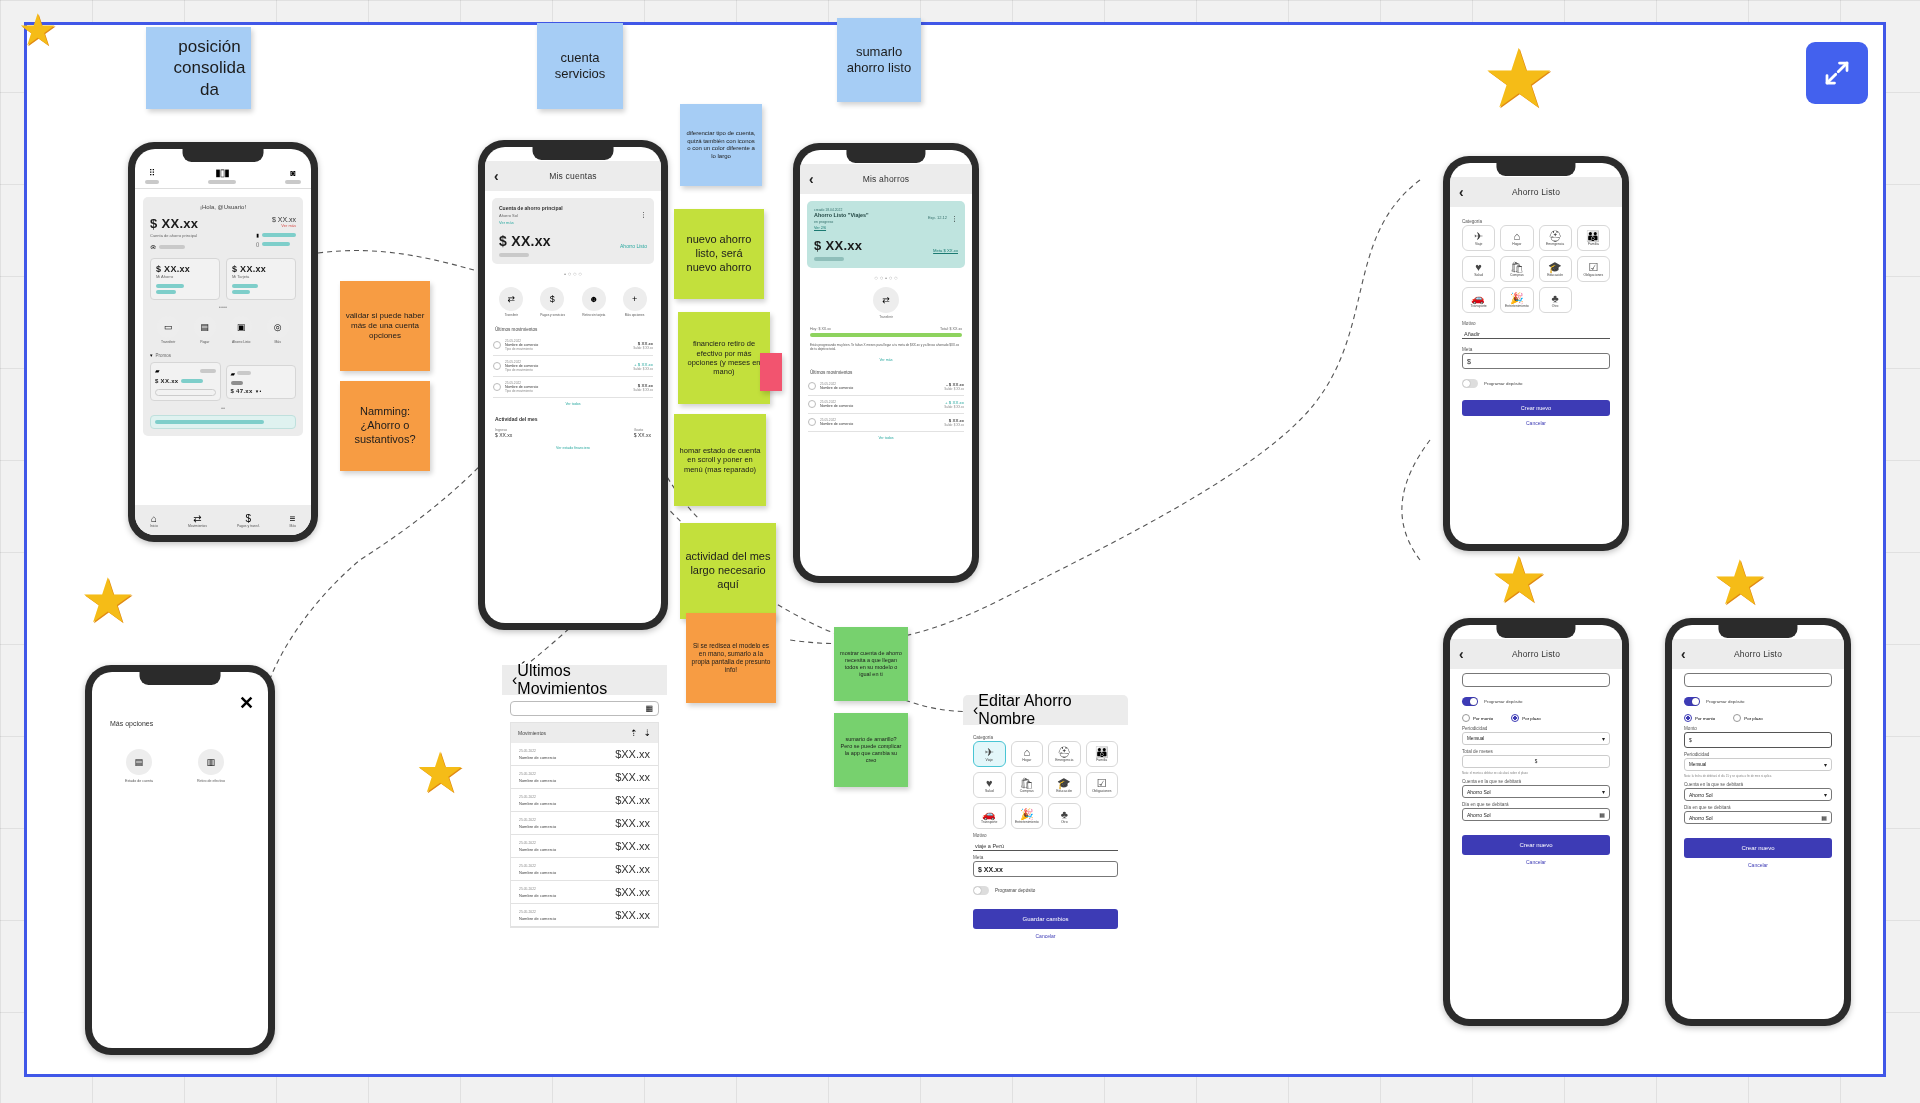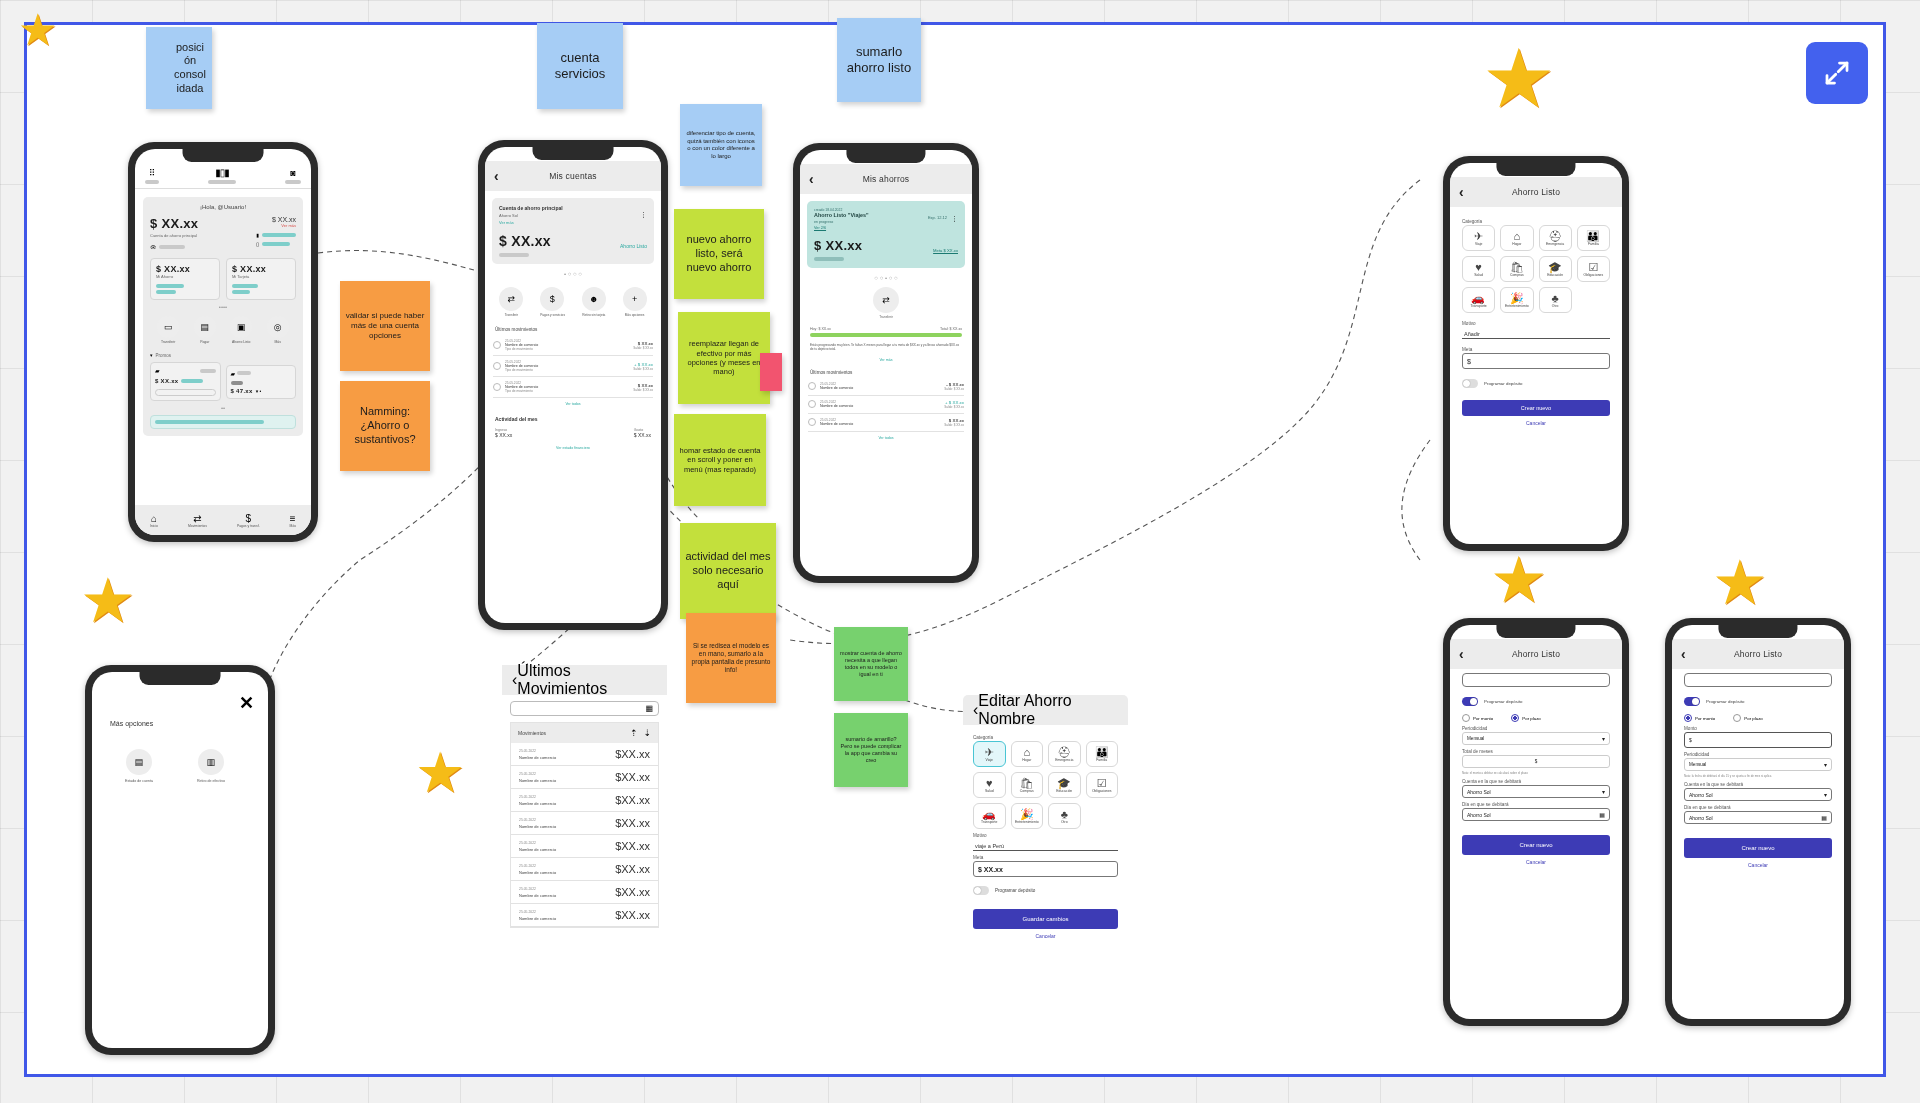--- a/index.html
+++ b/index.html
@@ -802,43 +802,43 @@
           <span style="font-size:5px;">Ahorro Sol</span>
             <span style="font-size:6px;">▦</span>
         </div>
         <div class="primary" style="margin-top:14px;padding:7px 0;font-size:6px;">Crear nuevo</div>
         <div class="linkbtn">Cancelar</div>
       </div>
     </div>
   </div>
 
   <div id="notes-layer">
-      <div class="note blue" style="left: 146px; top: 27px; width: 66px; height: 82px; font-size: 11px; padding-left: 27px;">
+      <div class="note blue" style="left: 146px; top: 27px; width: 105px; height: 82px; font-size: 17px; padding-left: 27px;">
         <span>posición consolidada</span>
       </div>
       <div class="note blue" style="left: 537px; top: 23px; width: 86px; height: 86px; font-size: 13px;">
         <span>cuenta servicios</span>
       </div>
       <div class="note blue" style="left: 837px; top: 18px; width: 84px; height: 84px; font-size: 13px;">
         <span>sumarlo ahorro listo</span>
       </div>
       <div class="note blue" style="left: 680px; top: 104px; width: 82px; height: 82px; font-size: 6px;">
         <span>diferenciar tipo de cuenta, quizá también con iconos o con un color diferente a lo largo</span>
       </div>
       <div class="note green" style="left: 674px; top: 209px; width: 90px; height: 90px; font-size: 11px;">
         <span>nuevo ahorro listo, será nuevo ahorro</span>
       </div>
       <div class="note green" style="left: 678px; top: 312px; width: 92px; height: 92px; font-size: 7.5px;">
-        <span>reemplazar llegan de efectivo por más opciones (y meses en mano)</span>
+        <span>financiero retiro de efectivo por más opciones (y meses en mano)</span>
       </div>
       <div class="note green" style="left: 674px; top: 414px; width: 92px; height: 92px; font-size: 7.5px;">
         <span>homar estado de cuenta en scroll y poner en menú (mas reparado)</span>
       </div>
       <div class="note green" style="left: 680px; top: 523px; width: 96px; height: 96px; font-size: 11px;">
-        <span>actividad del mes solo necesario aquí</span>
+        <span>actividad del mes largo necesario aquí</span>
       </div>
       <div class="note orange" style="left: 340px; top: 281px; width: 90px; height: 90px; font-size: 8px;">
         <span>validar si puede haber más de una cuenta opciones</span>
       </div>
       <div class="note orange" style="left: 340px; top: 381px; width: 90px; height: 90px; font-size: 11px;">
         <span>Namming: ¿Ahorro o sustantivos?</span>
       </div>
       <div class="note orange" style="left: 686px; top: 613px; width: 90px; height: 90px; font-size: 6.5px;">
         <span>Si se redisea el modelo es en mano, sumarlo a la propia pantalla de presunto info!</span>
       </div>

